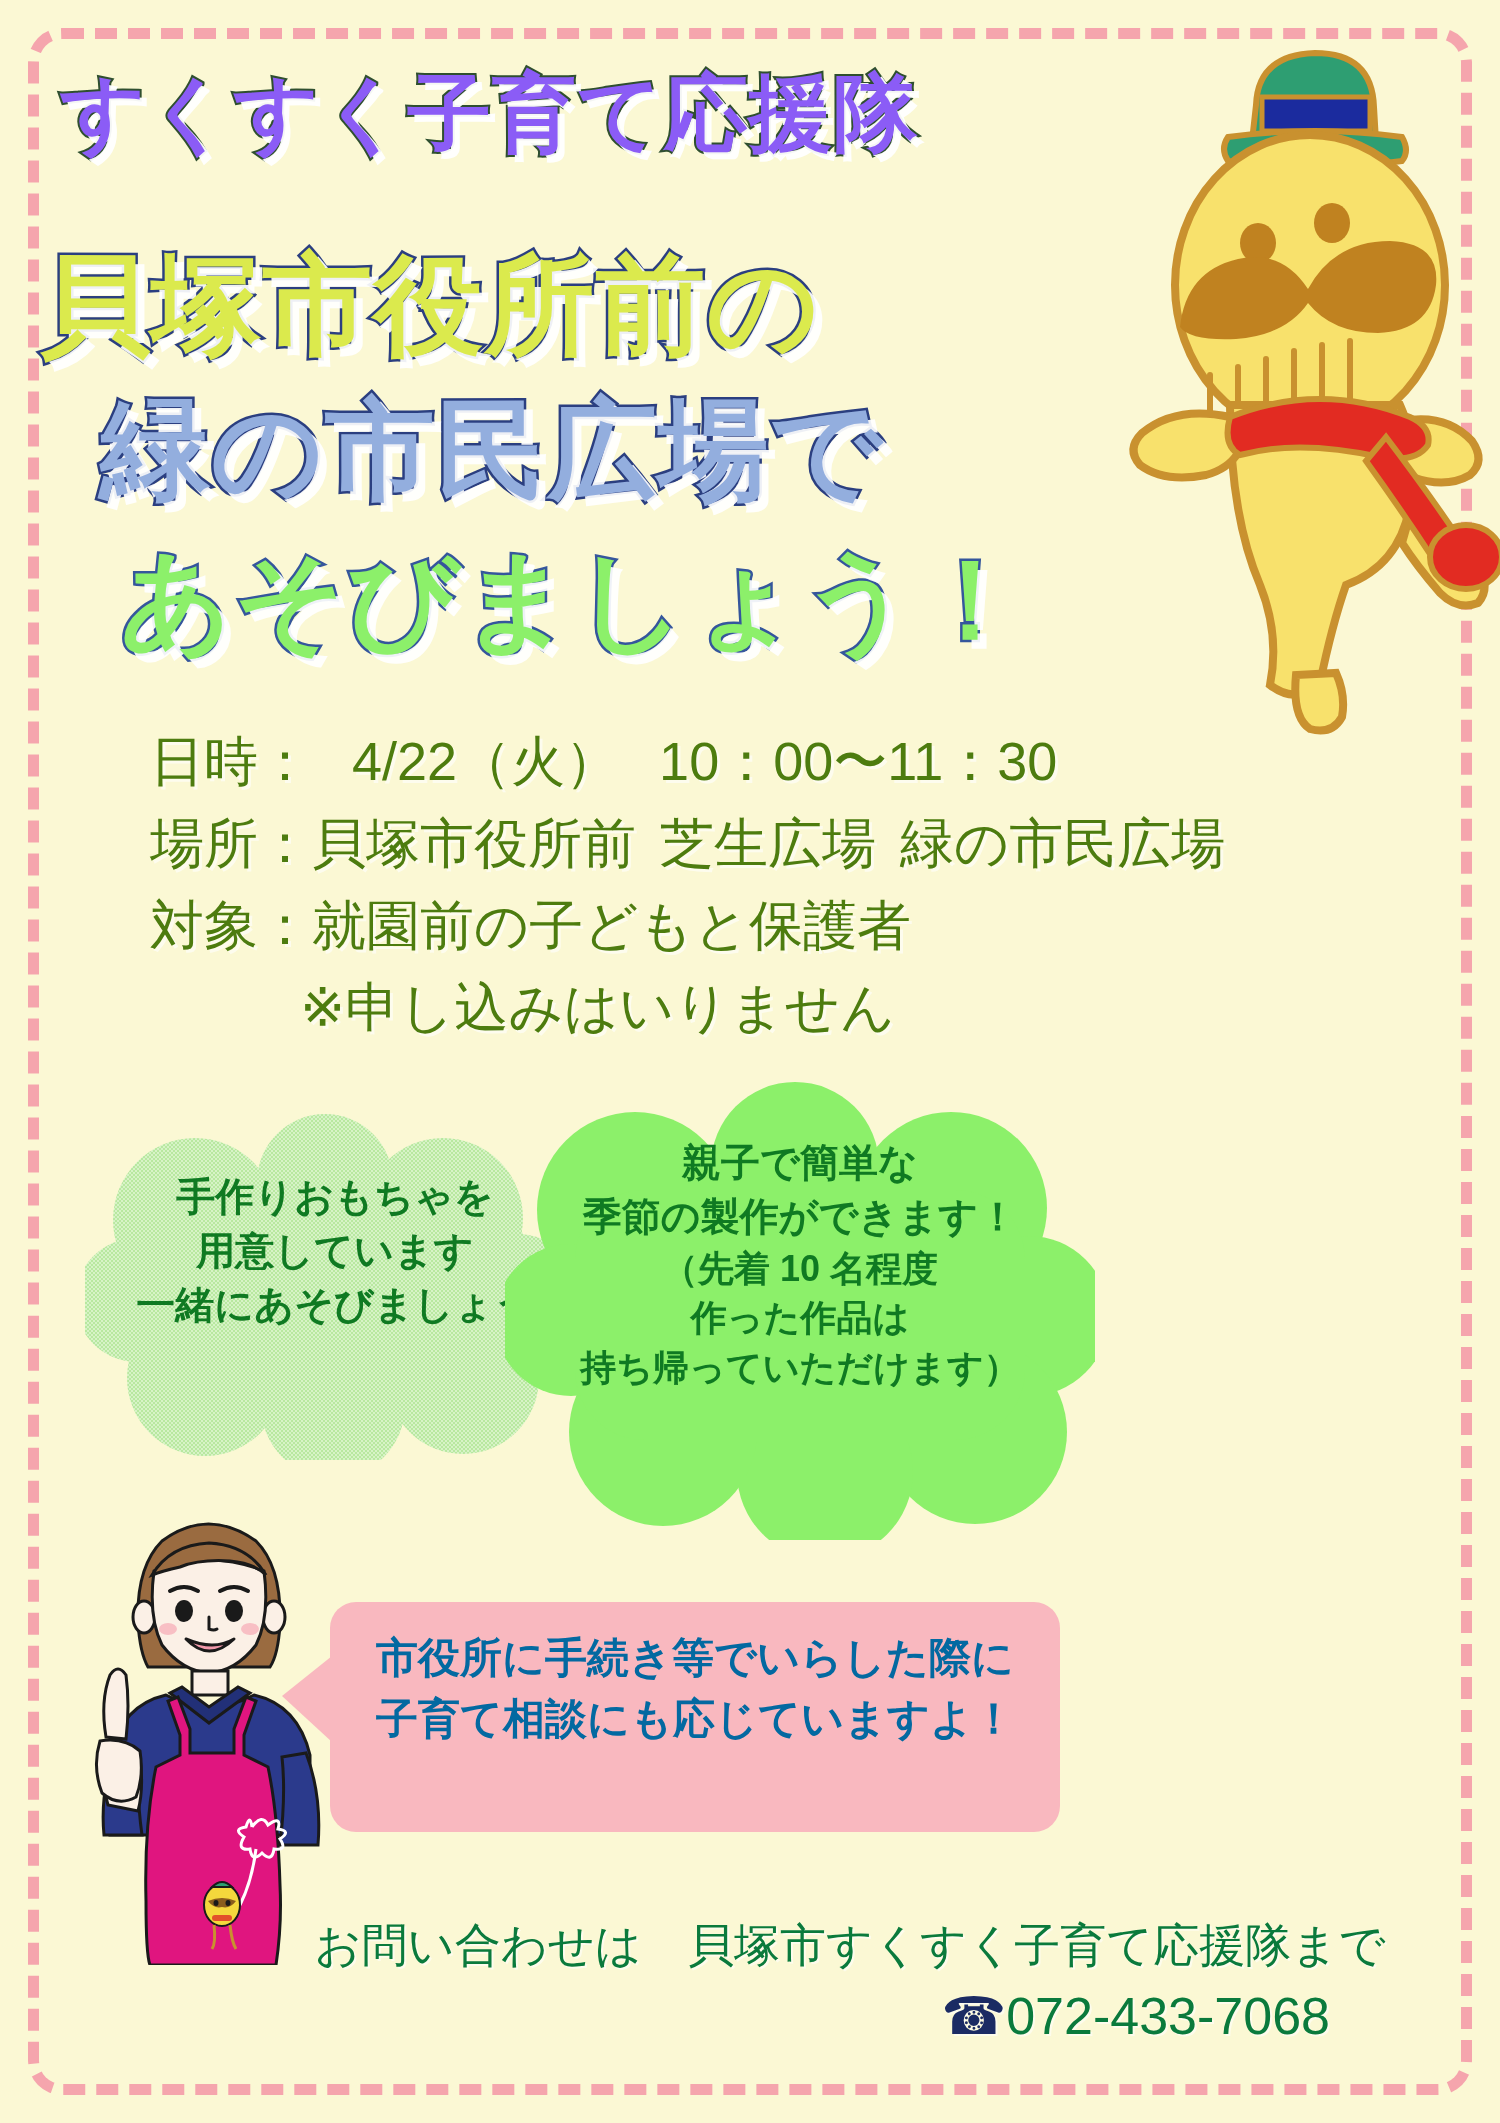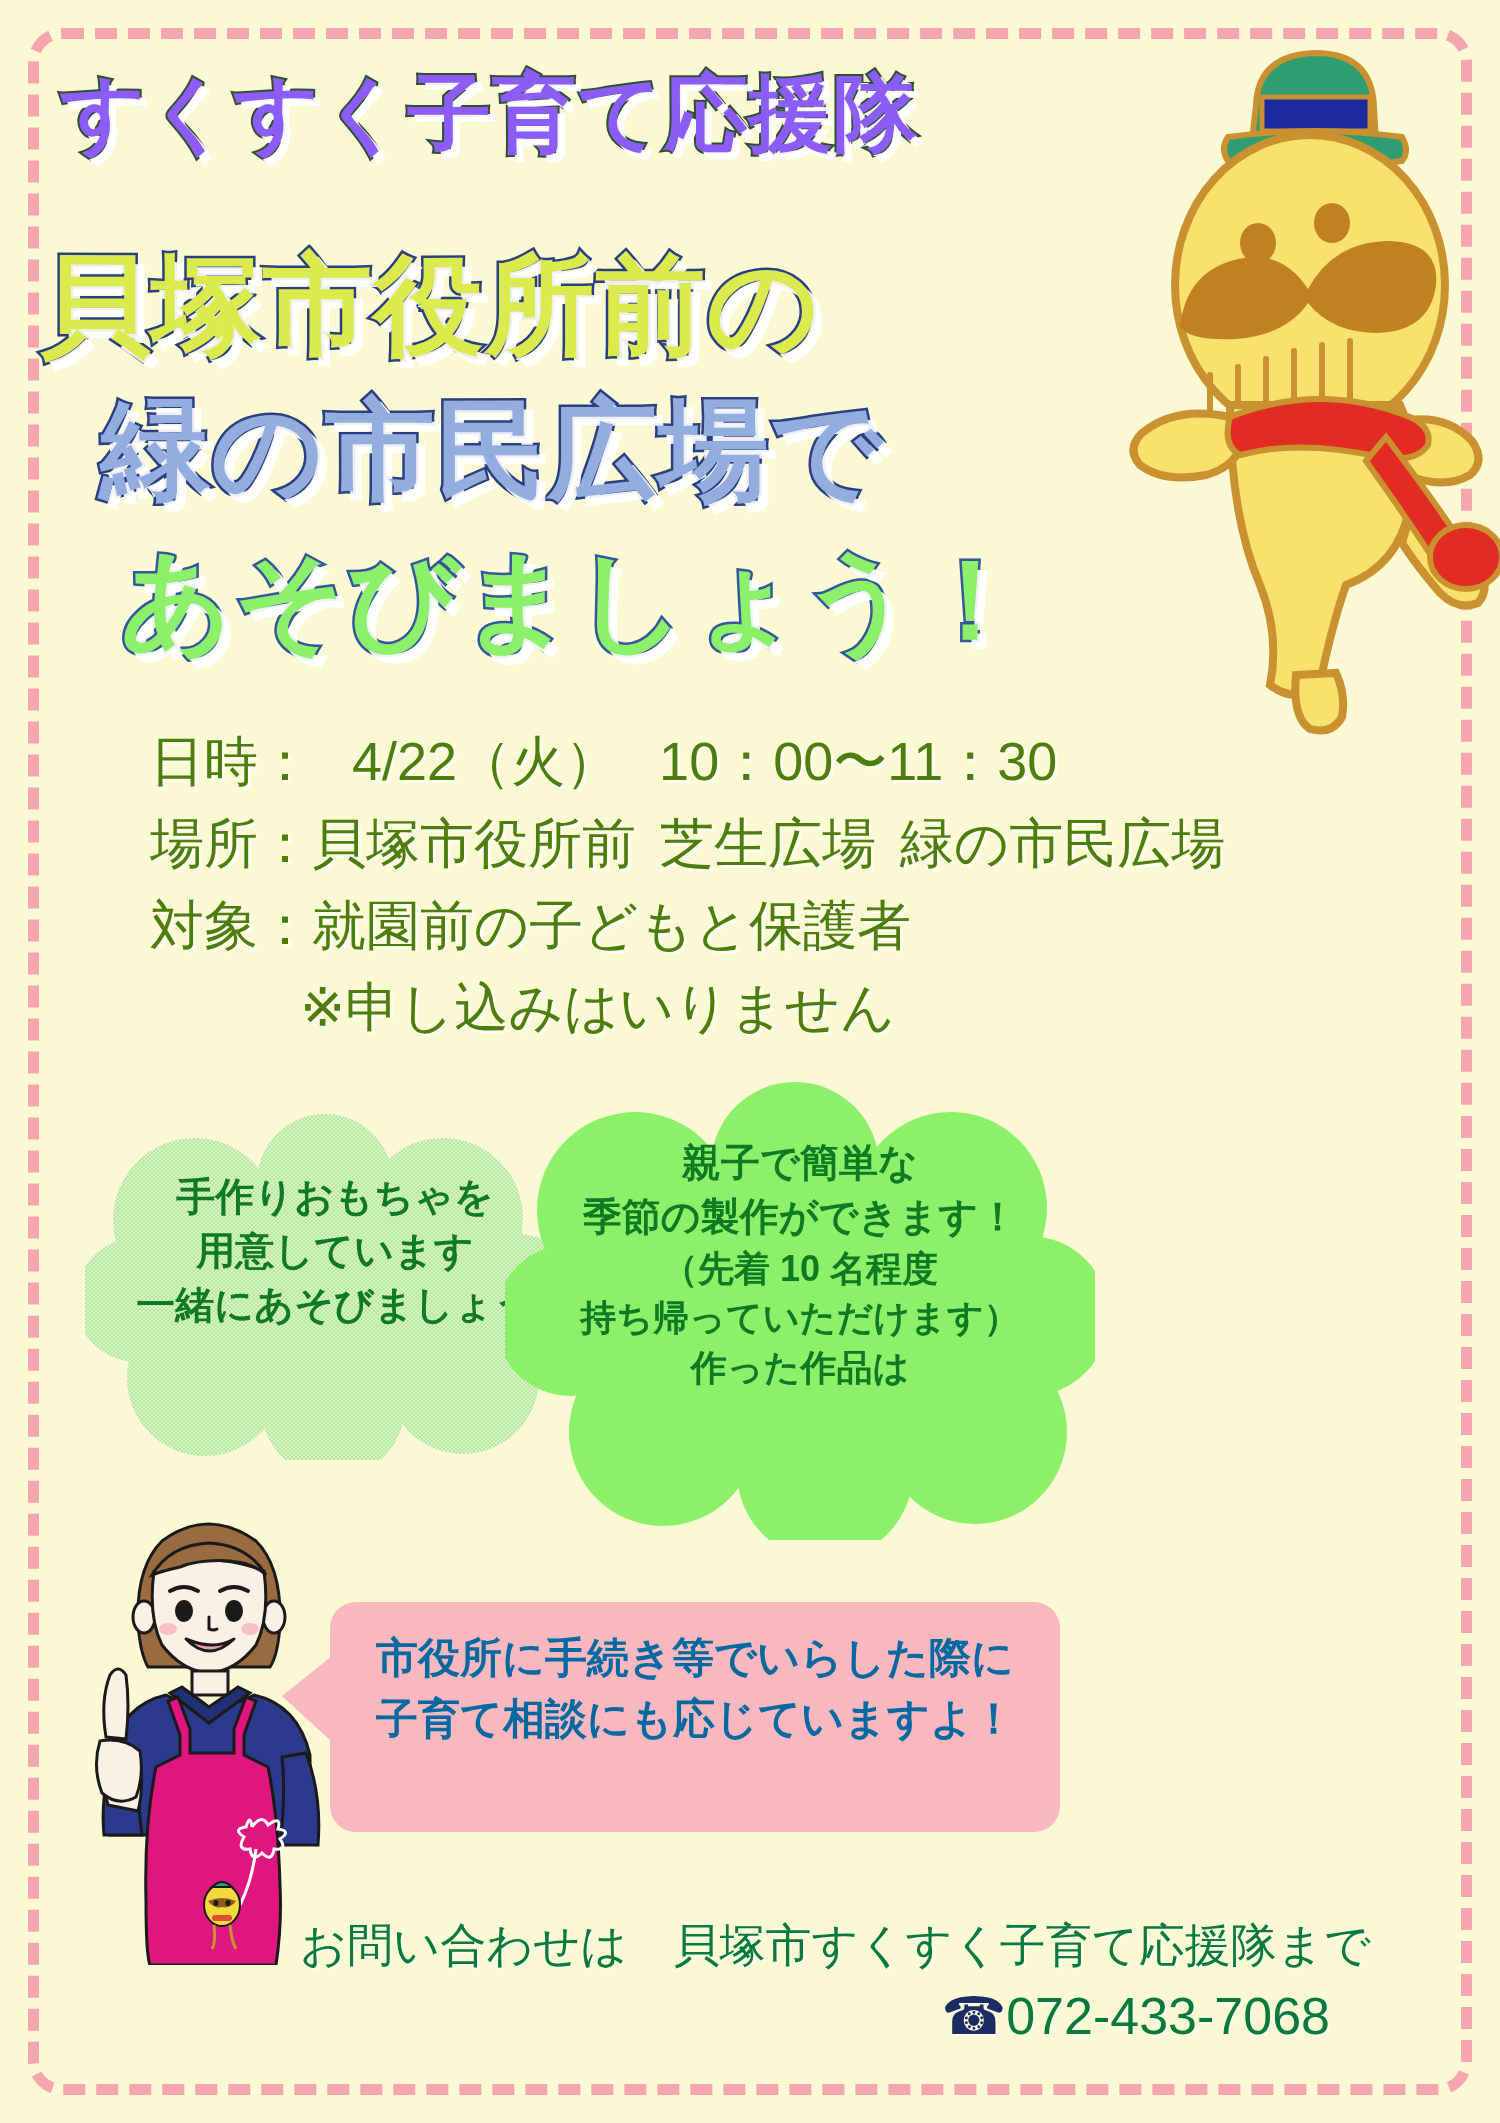--- a/index.html
+++ b/index.html
@@ -107,21 +107,21 @@
     color:#0369a1;font-weight:bold;font-size:42px;line-height:1.45;
     white-space:nowrap;
   }
 
   
   .contact{
     position:absolute;left:200px;top:1912px;width:1200px;
     color:#0a7a3c;font-size:46px;line-height:1.45;
     text-shadow:2px 2px 0 rgba(255,255,255,.55);
   }
-  .contact .l1{text-align:left;padding-left:100px;white-space:nowrap;}
+  .contact .l1{text-align:center;padding-left:100px;white-space:nowrap;}
   .contact .l2{text-align:right;padding-right:70px;white-space:nowrap;font-size:52px;}
   .tel-ico{color:#1b2b63;}
 
   
   .mascot{position:absolute;left:1110px;top:45px;width:400px;height:690px;}
   .lady{position:absolute;left:70px;top:1505px;width:280px;height:460px;}
   .lady-svg,.mascot-svg{width:100%;height:100%;display:block;}
 </style>
 </head>
 <body>
@@ -226,22 +226,22 @@
         <circle cx="320" cy="392" r="88"></circle>
         <circle cx="158" cy="352" r="94"></circle>
         <circle cx="66" cy="240" r="76"></circle>
         <rect x="70" y="110" width="450" height="250" rx="70"></rect>
       </g>
     </svg>
     <div class="cloud-text">
       <div>親子で簡単な</div>
       <div>季節の製作ができます！</div>
       <div class="small">（先着 10 名程度</div>
+      <div class="small">作った作品は</div>
       <div class="small">持ち帰っていただけます）</div>
-      <div class="small">作った作品は</div>
     </div>
   </div>
 
   <div class="lady">
     <svg class="lady-svg" viewBox="0 0 280 460" xmlns="http://www.w3.org/2000/svg">
 
       <path d="M92 36 Q138 2 186 36 Q212 62 210 120 Q208 150 200 162 L78 162 Q70 148 68 118 Q66 62 92 36 Z" fill="#9a6b40" stroke="#1a1a1a" stroke-width="3"></path>
 
       <ellipse cx="74" cy="112" rx="11" ry="16" fill="#fbf0e6" stroke="#1a1a1a" stroke-width="3"></ellipse>
       <ellipse cx="204" cy="112" rx="11" ry="16" fill="#fbf0e6" stroke="#1a1a1a" stroke-width="3"></ellipse>

